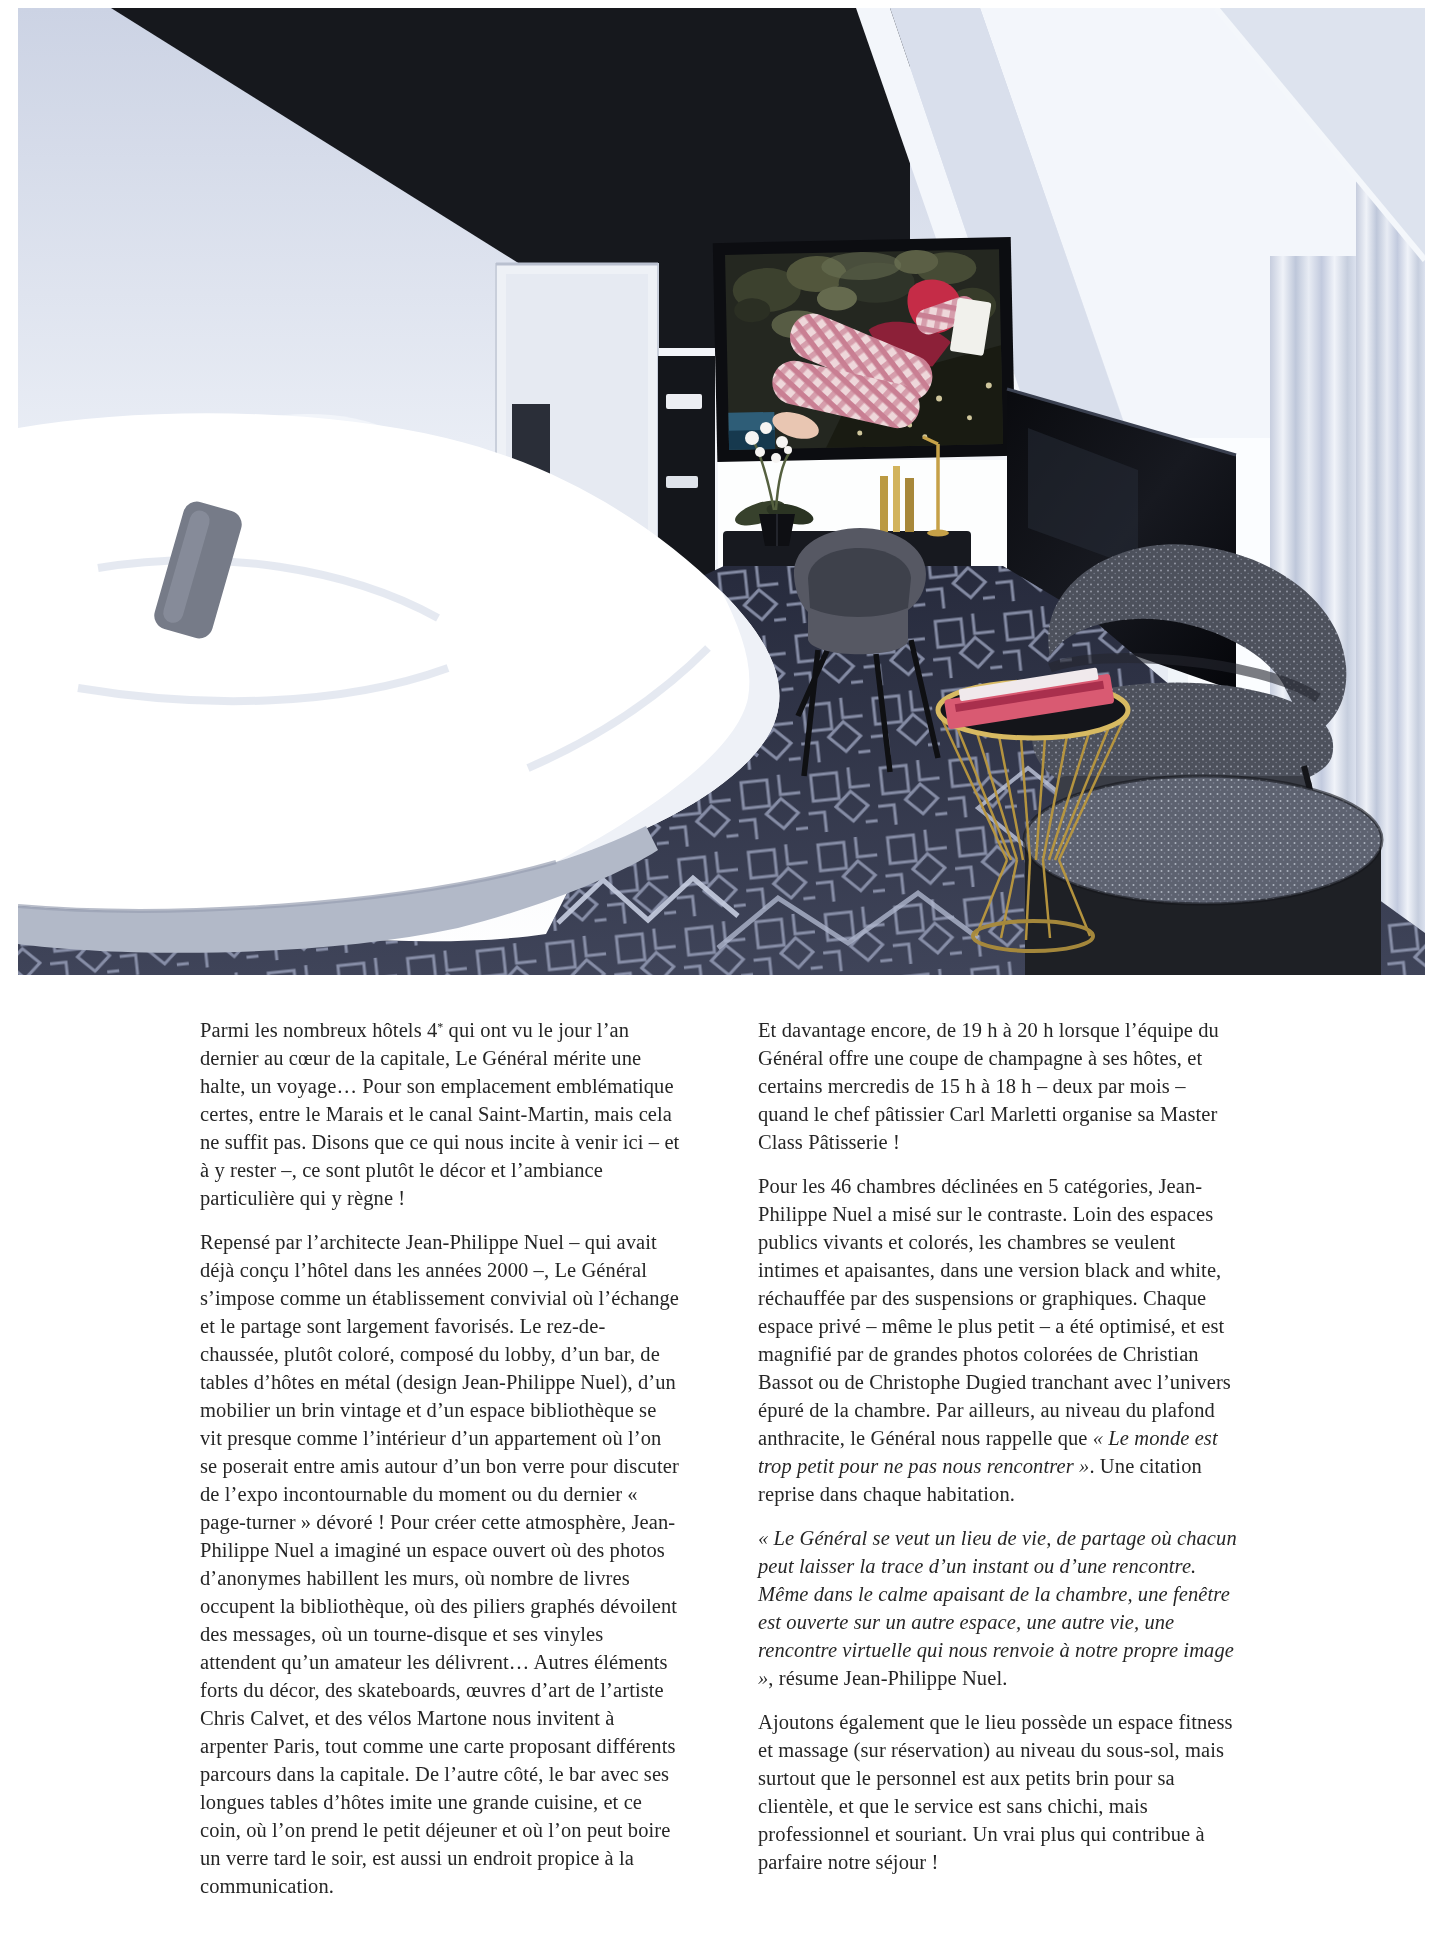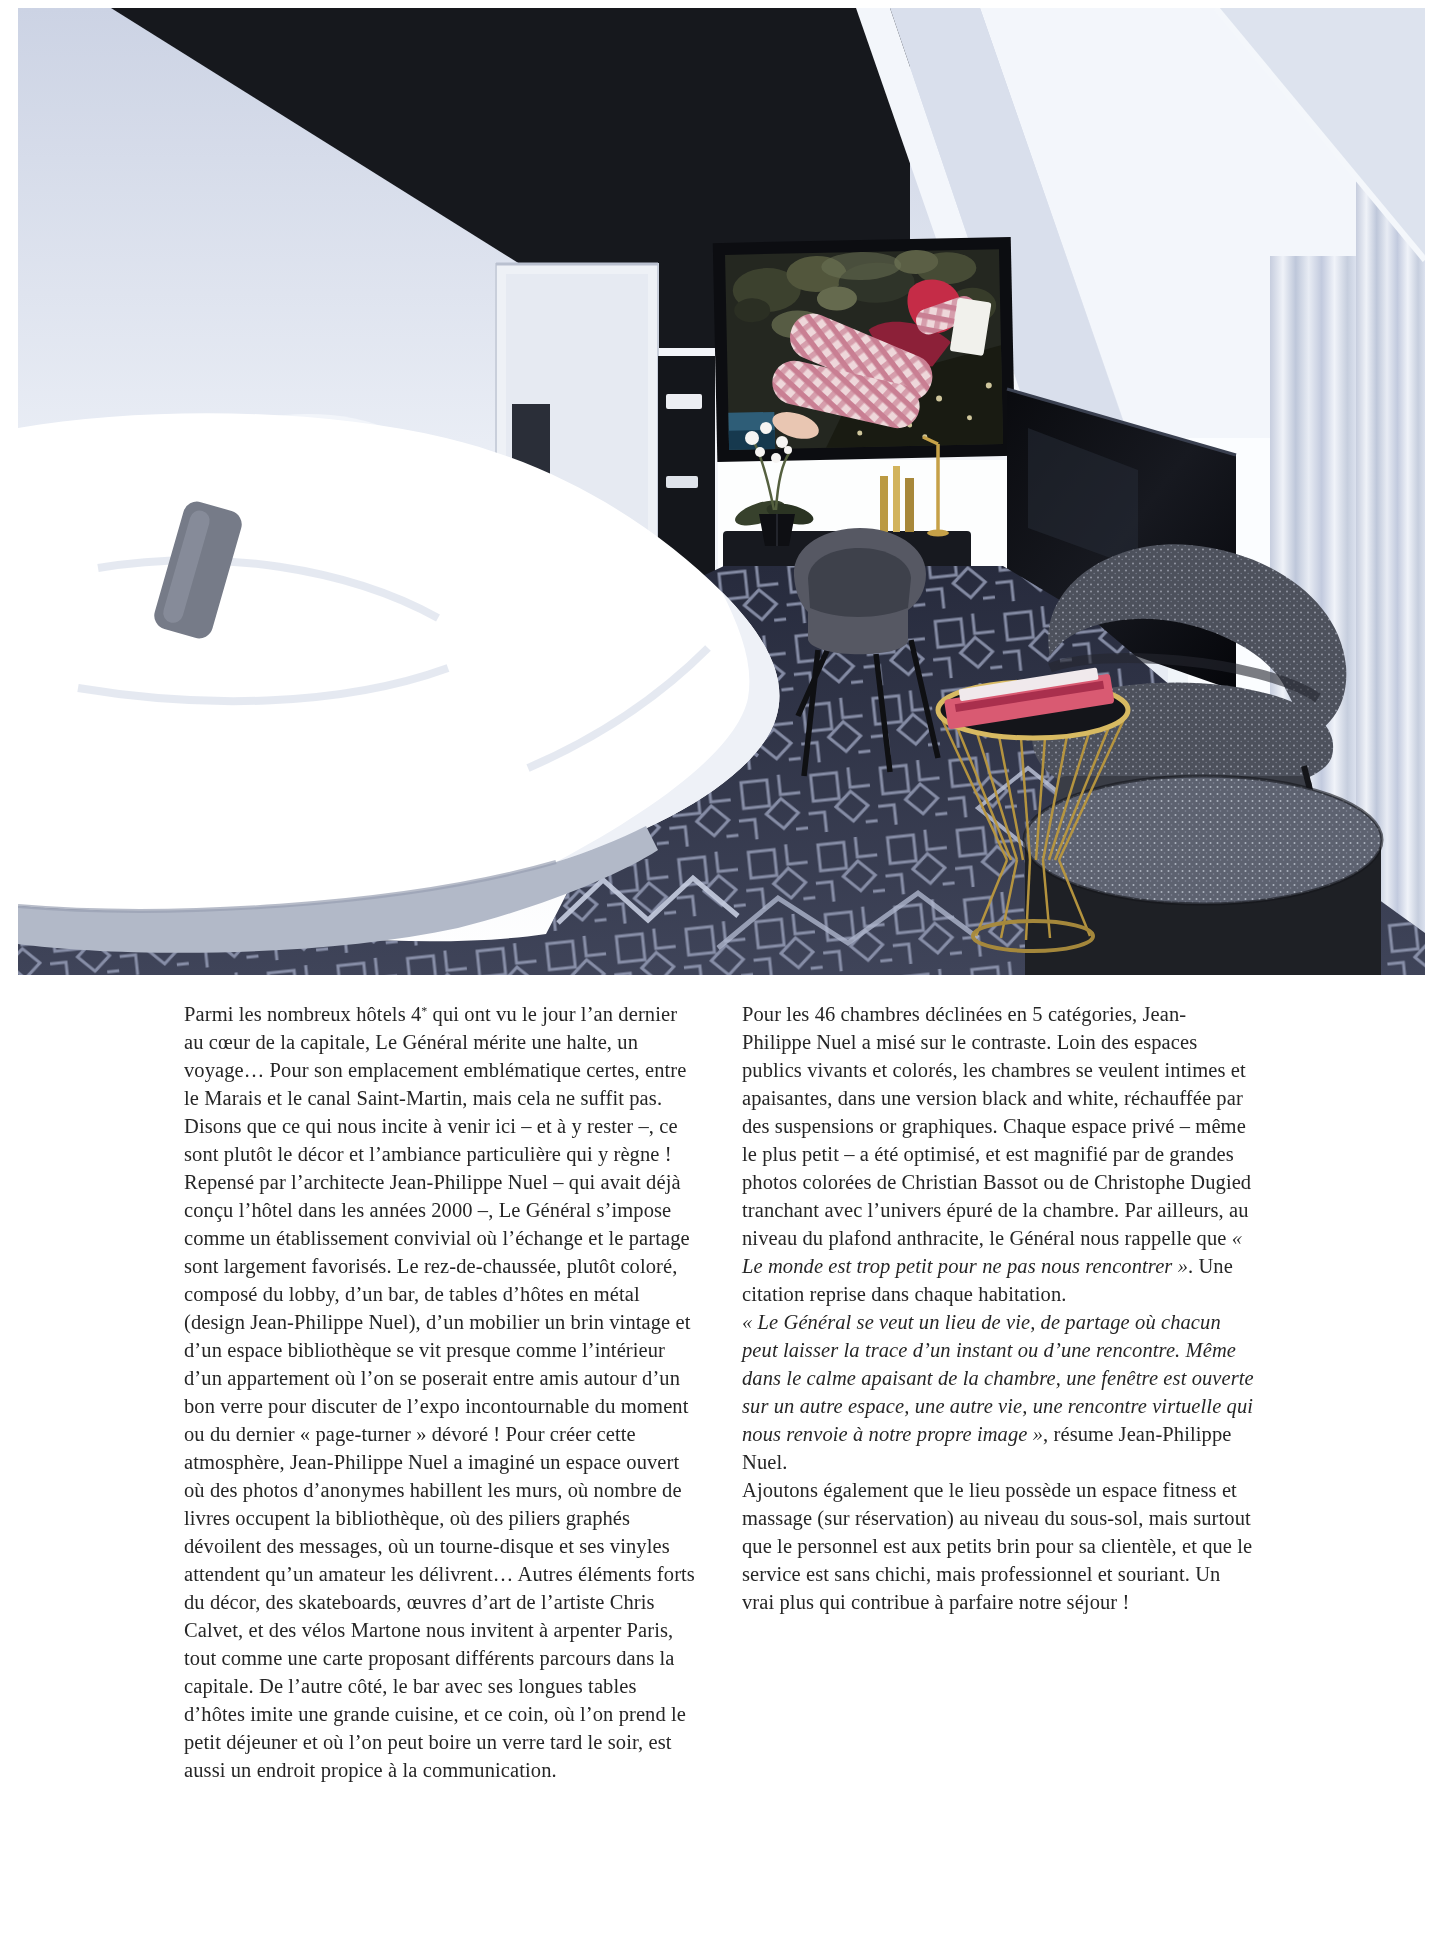--- a/index.html
+++ b/index.html
@@ -1,21 +1,21 @@
 <!DOCTYPE html>
 <html><head>
 <meta charset="utf-8">
 <style>
   html,body{margin:0;padding:0;background:#ffffff;}
   body{width:1440px;height:1936px;position:relative;font-family:"Liberation Serif","DejaVu Serif",serif;}
   .page{position:absolute;inset:0;background:#ffffff;overflow:hidden;}
   .photo{position:absolute;left:18px;top:8px;width:1407px;height:967px;}
   .photo svg{display:block;width:100%;height:100%;}
   .col{position:absolute;top:1000px;font-size:20.5px;line-height:28px;color:#262626;letter-spacing:0.1px;text-align:left;}
-  .col p{margin:0;padding:0;}
+  .col p{margin:16px;padding:0;}
   .col-left{left:184px;width:515px;}
   .col-right{left:742px;width:512px;}
   .col em{font-style:italic;}
   .col sup{font-size:12px;line-height:0;vertical-align:6px;}
 </style>
 </head>
 <body>
 
 <div class="page">
 
@@ -253,18 +253,19 @@
       </g>
     </svg>
   </div>
 
   <div class="col col-left">
     <p><span>Parmi les nombreux hôtels 4</span><sup>*</sup><span> qui ont vu le jour l’an dernier au cœur de la capitale, Le Général mérite une halte, un voyage… Pour son emplacement emblématique certes, entre le Marais et le canal Saint-Martin, mais cela ne suffit pas. Disons que ce qui nous incite à venir ici – et à y rester –, ce sont plutôt le décor et l’ambiance particulière qui y règne !</span></p>
     <p>Repensé par l’architecte Jean-Philippe Nuel – qui avait déjà conçu l’hôtel dans les années 2000 –, Le Général s’impose comme un établissement convivial où l’échange et le partage sont largement favorisés. Le rez-de-chaussée, plutôt coloré, composé du lobby, d’un bar, de tables d’hôtes en métal (design Jean-Philippe Nuel), d’un mobilier un brin vintage et d’un espace bibliothèque se vit presque comme l’intérieur d’un appartement où l’on se poserait entre amis autour d’un bon verre pour discuter de l’expo incontournable du moment ou du dernier « page-turner » dévoré ! Pour créer cette atmosphère, Jean-Philippe Nuel a imaginé un espace ouvert où des photos d’anonymes habillent les murs, où nombre de livres occupent la bibliothèque, où des piliers graphés dévoilent des messages, où un tourne-disque et ses vinyles attendent qu’un amateur les délivrent… Autres éléments forts du décor, des skateboards, œuvres d’art de l’artiste Chris Calvet, et des vélos Martone nous invitent à arpenter Paris, tout comme une carte proposant différents parcours dans la capitale. De l’autre côté, le bar avec ses longues tables d’hôtes imite une grande cuisine, et ce coin, où l’on prend le petit déjeuner et où l’on peut boire un verre tard le soir, est aussi un endroit propice à la communication.</p>
   </div>
 
   <div class="col col-right">
+    <p>Et davantage encore, de 19 h à 20 h lorsque l’équipe du Général offre une coupe de champagne à ses hôtes, et certains mercredis de 15 h à 18 h – deux par mois – quand le chef pâtissier Carl Marletti organise sa Master Class Pâtisserie !</p>
     <p><span>Pour les 46 chambres déclinées en 5 catégories, Jean-Philippe Nuel a misé sur le contraste. Loin des espaces publics vivants et colorés, les chambres se veulent intimes et apaisantes, dans une version black and white, réchauffée par des suspensions or graphiques. Chaque espace privé – même le plus petit – a été optimisé, et est magnifié par de grandes photos colorées de Christian Bassot ou de Christophe Dugied tranchant avec l’univers épuré de la chambre. Par ailleurs, au niveau du plafond anthracite, le Général nous rappelle que </span><em>« Le monde est trop petit pour ne pas nous rencontrer »</em><span>. Une citation reprise dans chaque habitation.</span></p>
     <p><em>« Le Général se veut un lieu de vie, de partage où chacun peut laisser la trace d’un instant ou d’une rencontre. Même dans le calme apaisant de la chambre, une fenêtre est ouverte sur un autre espace, une autre vie, une rencontre virtuelle qui nous renvoie à notre propre image »</em><span>, résume Jean-Philippe Nuel.</span></p>
     <p>Ajoutons également que le lieu possède un espace fitness et massage (sur réservation) au niveau du sous-sol, mais surtout que le personnel est aux petits brin pour sa clientèle, et que le service est sans chichi, mais professionnel et souriant. Un vrai plus qui contribue à parfaire notre séjour !</p>
   </div>
 
 </div>
 
 </body></html>

